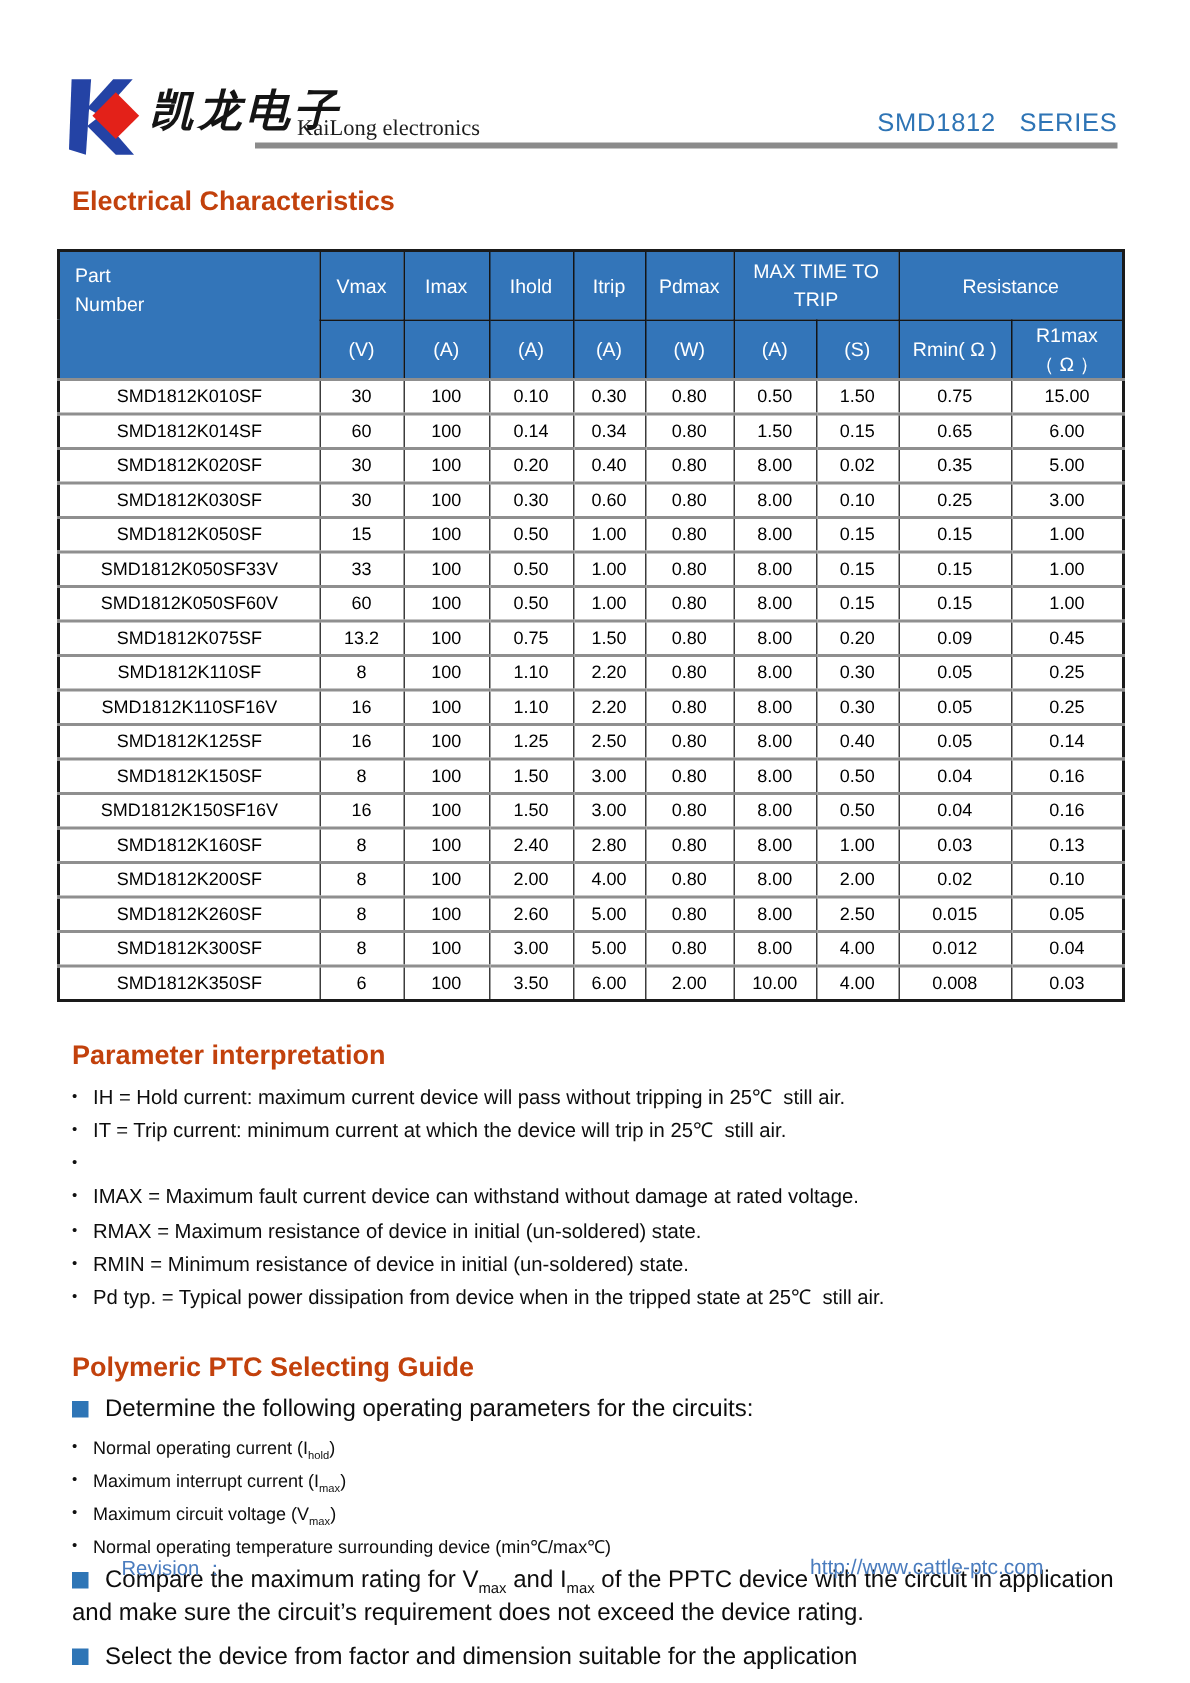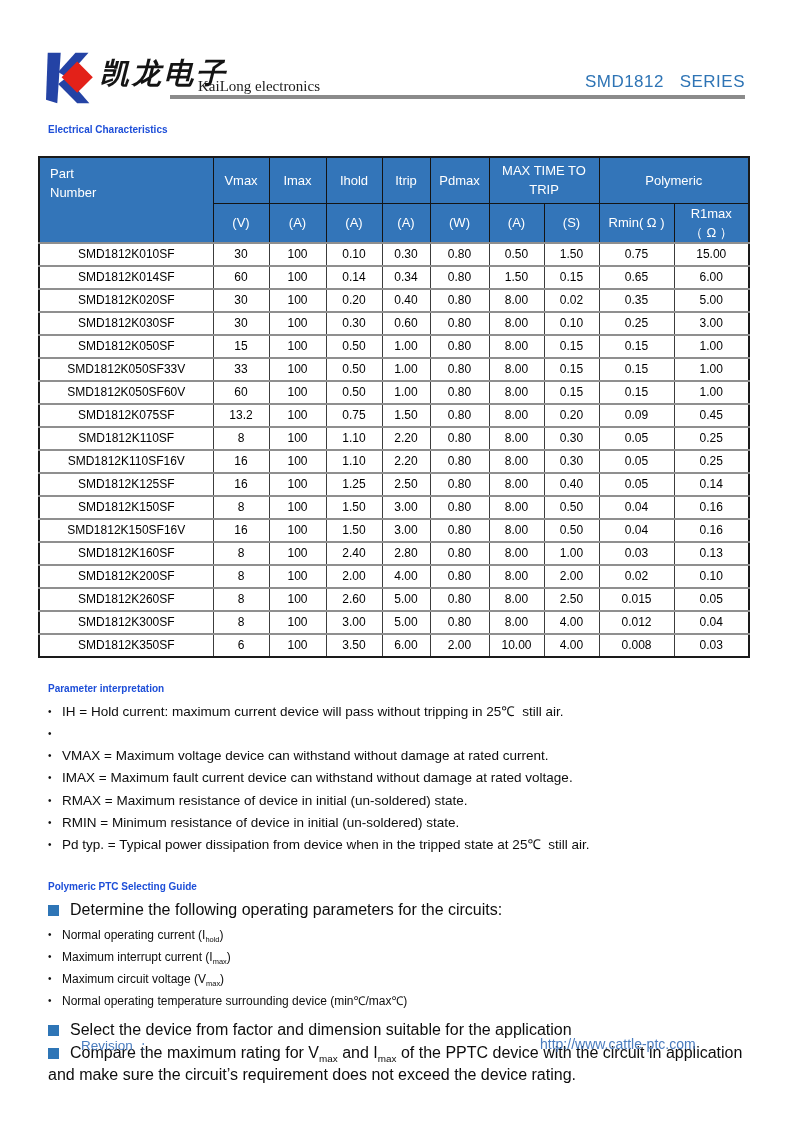--- a/index.html
+++ b/index.html
@@ -11,21 +11,21 @@
   .logo-svg{position:absolute;left:46px;top:50px;}
   .brand-cn{position:absolute;left:100px;top:54px;font-family:"DejaVu Serif", serif;
             font-weight:bold;font-style:italic;font-size:29px;color:#141414;letter-spacing:3px;}
   .brand-en{position:absolute;left:198px;top:78px;font-family:"Liberation Serif", serif;
             font-size:15px;color:#1c1c1c;}
   .series-title{position:absolute;right:48px;top:72px;color:#2E74B5;font-weight:normal;
                 font-size:17px;white-space:pre;letter-spacing:.5px;}
   .header-rule{position:absolute;left:170px;top:95px;width:575px;height:4px;background:#8b8b8b;}
 
   
-  .sec-title{color:#1d4ed8;font-size:10px;font-weight:bold;margin:0 0 0 48px;}
+  .sec-title{color:#c2410c;font-size:18px;font-weight:bold;margin:0 0 0 48px;}
   .ec-title{margin-top:2px;}
 
   
   table.datatable{margin:21px 0 0 38px;width:710px;border-collapse:collapse;table-layout:fixed;
                   border:2px solid #1a1a1a;}
   .datatable th{background:#3375B9;color:#ffffff;font-weight:normal;font-size:13px;
                 border:1px solid #141414;padding:0;line-height:19px;}
   .datatable thead tr.h1{height:46px;}
   .datatable thead tr.h2{height:38px;}
   .datatable th.part-h{text-align:left;padding:6px 0 16px 10px;vertical-align:top;}
@@ -97,21 +97,21 @@
         </th>
         <th>Vmax</th>
         <th>Imax</th>
         <th>Ihold</th>
         <th>Itrip</th>
         <th>Pdmax</th>
         <th colspan="2">
           <div>MAX TIME TO</div>
           <div>TRIP</div>
         </th>
-        <th colspan="2">Polymeric</th>
+        <th colspan="2">Resistance</th>
       </tr>
       <tr class="h2">
         <th>(V)</th>
         <th>(A)</th>
         <th>(A)</th>
         <th>(A)</th>
         <th>(W)</th>
         <th>(A)</th>
         <th>(S)</th>
         <th class="unit-om">Rmin( Ω )</th>
@@ -342,24 +342,24 @@
   </table>
 
   <h2 class="sec-title param-title">Parameter interpretation</h2>
   <div class="param-list">
       <div class="bullet-line">
         <span class="dot">•</span>
         <span class="ptext">IH = Hold current: maximum current device will pass without tripping in 25℃  still air.</span>
       </div>
       <div class="bullet-line">
         <span class="dot">•</span>
-      </div>
-      <div class="bullet-line">
-        <span class="dot">•</span>
-        <span class="ptext">VMAX = Maximum voltage device can withstand without damage at rated current.</span>
+        <span class="ptext">IT = Trip current: minimum current at which the device will trip in 25℃  still air.</span>
+      </div>
+      <div class="bullet-line">
+        <span class="dot">•</span>
       </div>
       <div class="bullet-line">
         <span class="dot">•</span>
         <span class="ptext">IMAX = Maximum fault current device can withstand without damage at rated voltage.</span>
       </div>
       <div class="bullet-line">
         <span class="dot">•</span>
         <span class="ptext">RMAX = Maximum resistance of device in initial (un-soldered) state.</span>
       </div>
       <div class="bullet-line">
@@ -390,24 +390,24 @@
       <div class="bullet-line small">
         <span class="dot">•</span>
         <span class="ptext"><span>Maximum circuit voltage (V</span><sub>max</sub><span>)</span></span>
       </div>
       <div class="bullet-line small">
         <span class="dot">•</span>
         <span class="ptext"><span>Normal operating temperature surrounding device (min℃/max℃)</span></span>
       </div>
     </div>
 
+  <div class="square-line compare-line">
+    <span class="square"></span><span><span>Compare the maximum rating for V</span><sub>max</sub><span> and I</span><sub>max</sub><span> of the PPTC device with the circuit in application and make sure the circuit’s requirement does not exceed the device rating.</span></span>
+  </div>
+
   <div class="square-line">
     <span class="square"></span><span>Select the device from factor and dimension suitable for the application</span>
   </div>
 
-  <div class="square-line compare-line">
-    <span class="square"></span><span><span>Compare the maximum rating for V</span><sub>max</sub><span> and I</span><sub>max</sub><span> of the PPTC device with the circuit in application and make sure the circuit’s requirement does not exceed the device rating.</span></span>
-  </div>
-
   <div class="footer-rev">Revision ：</div>
   <a class="footer-url" href="#">http://www.cattle-ptc.com</a>
 
 </div>
 
 </body></html>

